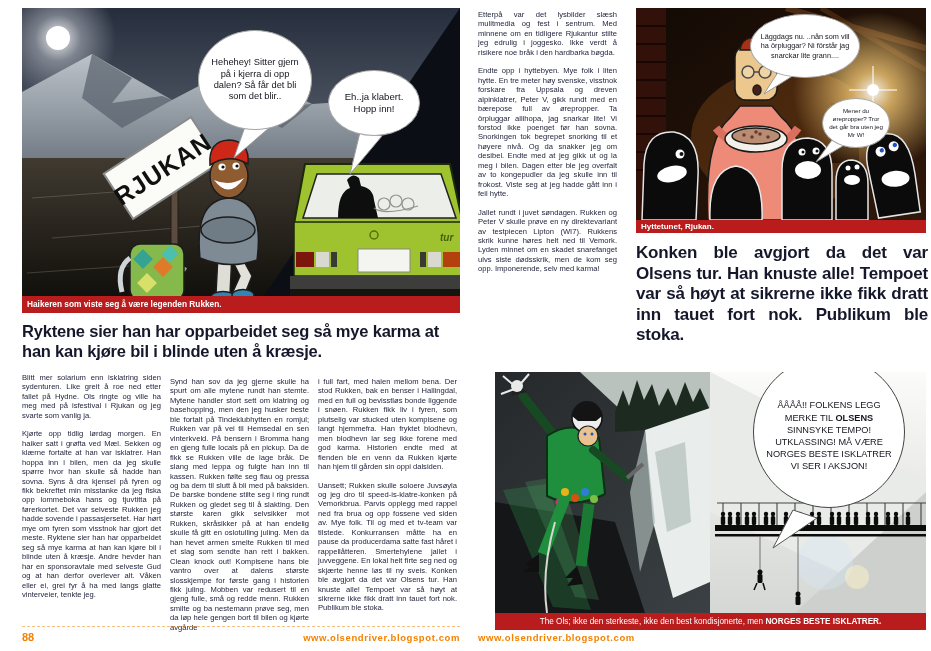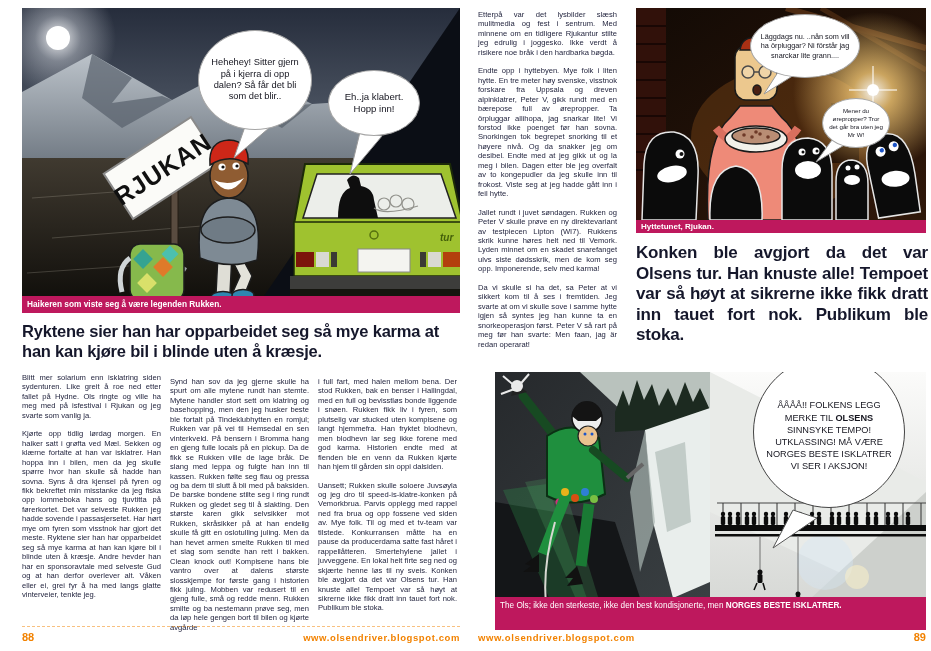--- a/index.html
+++ b/index.html
@@ -1,21 +1,21 @@
 <!DOCTYPE html>
 <html><head>
 <meta charset="utf-8">
 <style>
   html,body{margin:0;padding:0;background:#ffffff;}
   .spread{position:relative;width:931px;height:651px;background:#ffffff;
           font-family:"Liberation Sans",sans-serif;color:#20223a;overflow:hidden;}
   .abs{position:absolute;}
   .photo{position:absolute;overflow:hidden;background:#111;}
   .photo svg.art{position:absolute;left:0;top:0;display:block;}
-  .caption-bar{position:absolute;left:0;right:0;bottom:0;background:#be185d;color:#fff;
+  .caption-bar{position:absolute;left:0;right:0;bottom:0;background:#b91c1c;color:#fff;
                font-weight:bold;white-space:nowrap;overflow:hidden;padding:0 5px;}
   .bubble{position:absolute;background:#fff;border:1px solid #a5a5a5;border-radius:50%;
           display:flex;align-items:center;justify-content:center;text-align:center;
           color:#15151f;z-index:3;box-sizing:border-box;}
   .headline{font-weight:bold;color:#15172b;letter-spacing:-0.2px;}
   .kicker{font-weight:bold;font-size:8.4px;line-height:10.4px;letter-spacing:.3px;
           color:#15172b;margin:0 0 8px 0;}
   .cols{font-size:7.6px;line-height:9.45px;text-align:justify;color:#23253f;}
   .cols p{margin:0 0 9px 0;}
   .footer-num{font-size:11px;font-weight:bold;color:#f28200;}
@@ -157,21 +157,20 @@
     <div class="abs footer-num" style="left:22px;top:631px;">88</div>
     <div class="abs footer-url" style="left:22px;top:632px;width:438px;text-align:right;"><span>www.olsendriver.blogspot.com</span></div>
   </div>
 
   <div class="abs" style="left:466px;top:0;width:465px;height:651px;">
 
     <div class="abs cols" style="left:12px;top:10px;width:139px;">
       <p>Etterpå var det lysbilder slæsh mulitmedia og fest i sentrum. Med minnene om en tidligere Rjukantur stilte jeg edrulig i joggesko. Ikke verdt å risikere noe bråk i den hardbarka bøgda.</p>
       <p>Endte opp i hyttebyen. Mye folk i liten hytte. En tre meter høy svenske, visstnok forskare fra Uppsala og dreven alpinklatrer, Peter V, gikk rundt med en bærepose full av ørepropper. Ta örpluggar allihopa, jag snarkar lite! Vi forstod ikke poenget før han sovna. Snorkingen tok begrepet snorking til et høyere nivå. Og da snakker jeg om desibel. Endte med at jeg gikk ut og la meg i bilen. Dagen etter ble jeg overfalt av to kongepudler da jeg skulle inn til frokost. Viste seg at jeg hadde gått inn i feil hytte.</p>
       <p>Jallet rundt i juvet søndagen. Rukken og Peter V skulle prøve en ny direktevariant av testpiecen Lipton (WI7). Rukkens skrik kunne høres helt ned til Vemork. Lyden minnet om en skadet snarefanget ulvs siste dødsskrik, men de kom seg opp. Imponerende, selv med karma!</p>
-      <p>Da vi skulle si ha det, sa Peter at vi sikkert kom til å ses i fremtiden. Jeg svarte at om vi skulle sove i samme hytte igjen så syntes jeg han kunne ta en snorkeoperasjon først. Peter V så rart på meg før han svarte: Men faan, jag är redan operarat!</p>
     </div>
 
     <div class="photo" style="left:170px;top:8px;width:290px;height:225px;">
       <svg class="art" width="290" height="212" viewBox="0 0 290 212" preserveAspectRatio="none">
         <defs>
           <linearGradient id="cabinG" x1="0" y1="0" x2="1" y2="1">
               <stop offset="0" stop-color="#120a05"></stop>
               <stop offset="1" stop-color="#30180a"></stop>
             </linearGradient>
           <radialGradient id="lampG">
@@ -398,22 +397,21 @@
               <rect x="300.5" y="224" width="5" height="9" rx="1.5"></rect>
           </g>
         </g>
         <polygon points="298,138 322,146 278,176" fill="#ffffff" stroke="#555555" stroke-width="1"></polygon>
       </svg>
 
       <div class="bubble" style="left:258px;top:-16px;width:152px;height:152px;border:1.5px solid #444;font-size:9.2px;line-height:12.2px;padding:14px 10px 6px 10px;">
         <span><span>ÅÅÅÅ!! FOLKENS LEGG MERKE TIL </span><b>OLSENS</b><span> SINNSYKE TEMPO! UTKLASSING! MÅ VÆRE NORGES BESTE ISKLATRER VI SER I AKSJON!</span></span>
       </div>
 
-      <div class="caption-bar" style="height:33px;line-height:17px;font-size:8.2px;">
+      <div class="caption-bar" style="height:17px;line-height:17px;font-size:8.2px;text-align:center;">
         <span style="font-weight:normal;">The Ols; ikke den sterkeste, ikke den best kondisjonerte, men </span><b>NORGES BESTE ISKLATRER.</b>
       </div>
     </div>
 
     <div class="abs footer-url" style="left:12px;top:632px;"><span>www.olsendriver.blogspot.com</span></div>
-    <div class="abs footer-num" style="left:12px;top:631px;width:448px;text-align:right;"><span>89</span></div>
   </div>
 
 </div>
 
 </body></html>

